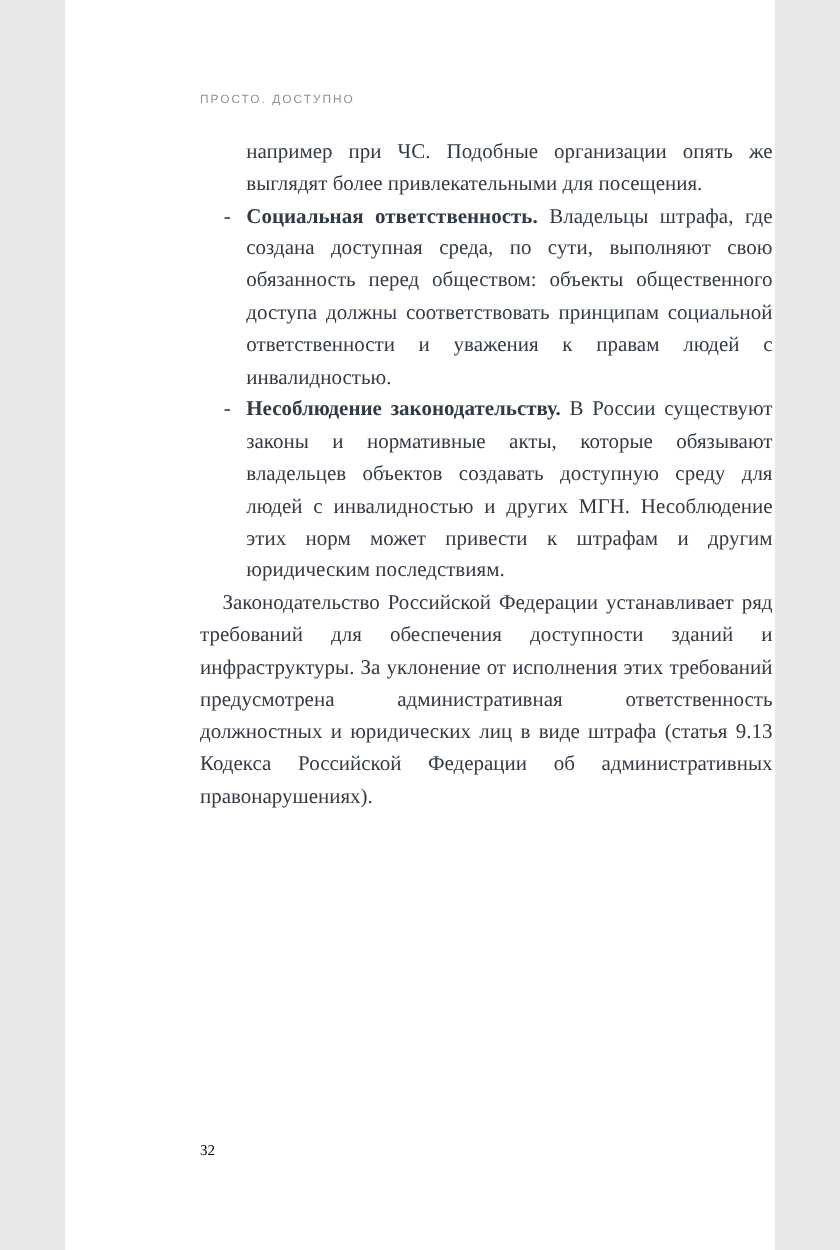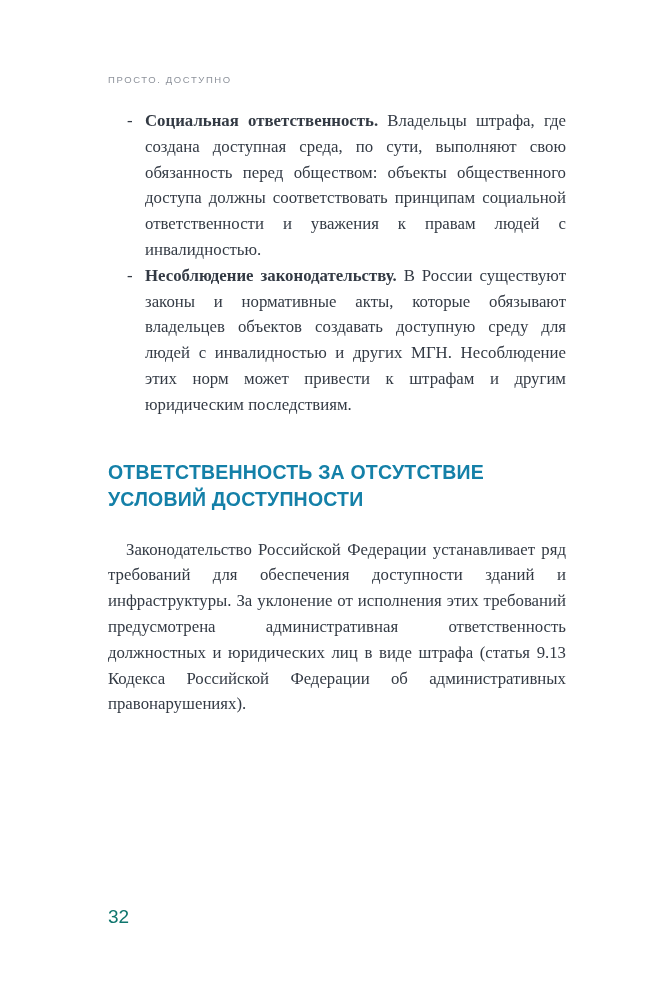--- a/index.html
+++ b/index.html
@@ -2,21 +2,21 @@
 <html lang="ru"><head>
 <meta charset="utf-8">
 <style>
   html, body {
     margin: 0;
     padding: 0;
     background: #e8e8e8;
   }
   .page {
     position: relative;
-    width: 672px;
+    width: 568px;
     height: 1000px;
     margin: 0 auto;
     background: #ffffff;
     overflow: hidden;
     font-family: "Liberation Serif", serif;
     color: #333a44;
   }
   .running-head {
     position: absolute;
     top: 74px;
@@ -73,48 +73,48 @@
     font-weight: 700;
     letter-spacing: 0.2px;
     text-align: left;
     text-transform: uppercase;
     color: #1480a8;
   }
   .page-number {
     position: absolute;
     left: 108px;
     bottom: 72px;
-    font-family: Liberation Sans, sans-serif;
-    font-size: 19px;
-    color: #0f766e;
+    font-family: Liberation Serif, serif;
+    font-size: 12px;
+    color: #000000;
   }
 </style>
 </head>
 <body>
 
 <div class="page">
 
   <div class="running-head">ПРОСТО. ДОСТУПНО</div>
 
   <div class="content">
 
+    <p class="continuation">например при ЧС. Подобные организации опять же выглядят более привлекательными для посещения.</p>
 
     <ul class="dash-list">
       <li>
         <span class="marker">-</span>
         <b class="lead">Социальная ответственность.</b><span> Владельцы штрафа, где создана доступная среда, по сути, выполняют свою обязанность перед обществом: объекты общественного доступа должны соответствовать принципам социальной ответственности и уважения к правам людей с инвалидностью.</span>
       </li>
       <li>
         <span class="marker">-</span>
         <b class="lead">Несоблюдение законодательству.</b><span> В России существуют законы и нормативные акты, которые обязывают владельцев объектов создавать доступную среду для людей с инвалидностью и других МГН. Несоблюдение этих норм может привести к штрафам и другим юридическим последствиям.</span>
       </li>
     </ul>
 
 
-    <h2 class="section-heading">ОТВЕТСТВЕННОСТЬ ЗА ОТСУТСТВИЕ УСЛОВИЙ ДОСТУПНОСТИ</h2>
 
 
     <p class="para-indent">Законодательство Российской Федерации устанавливает ряд требований для обеспечения доступности зданий и инфраструктуры. За уклонение от исполнения этих требований предусмотрена административная ответственность должностных и юридических лиц в виде штрафа (статья 9.13 Кодекса Российской Федерации об административных правонарушениях).</p>
 
   </div>
 
   <div class="page-number">32</div>
 
 </div>
 

